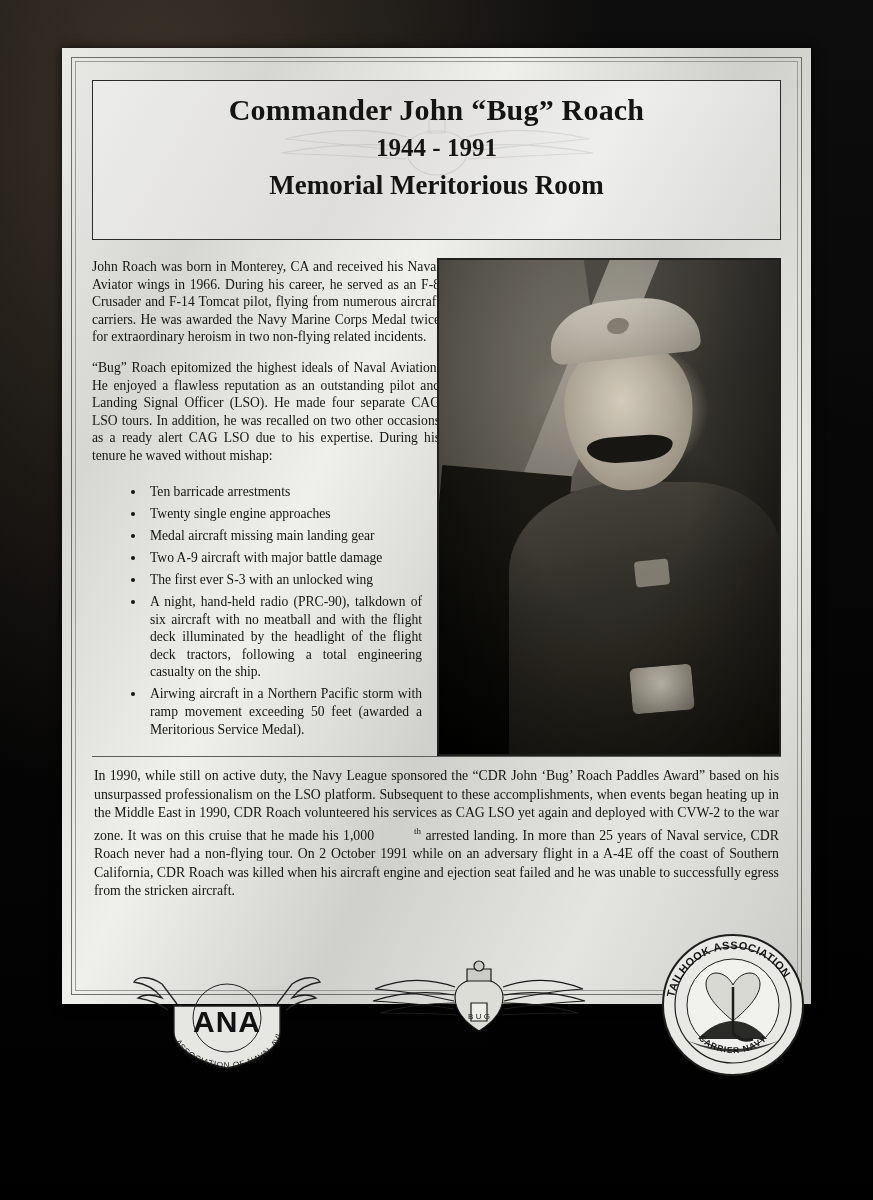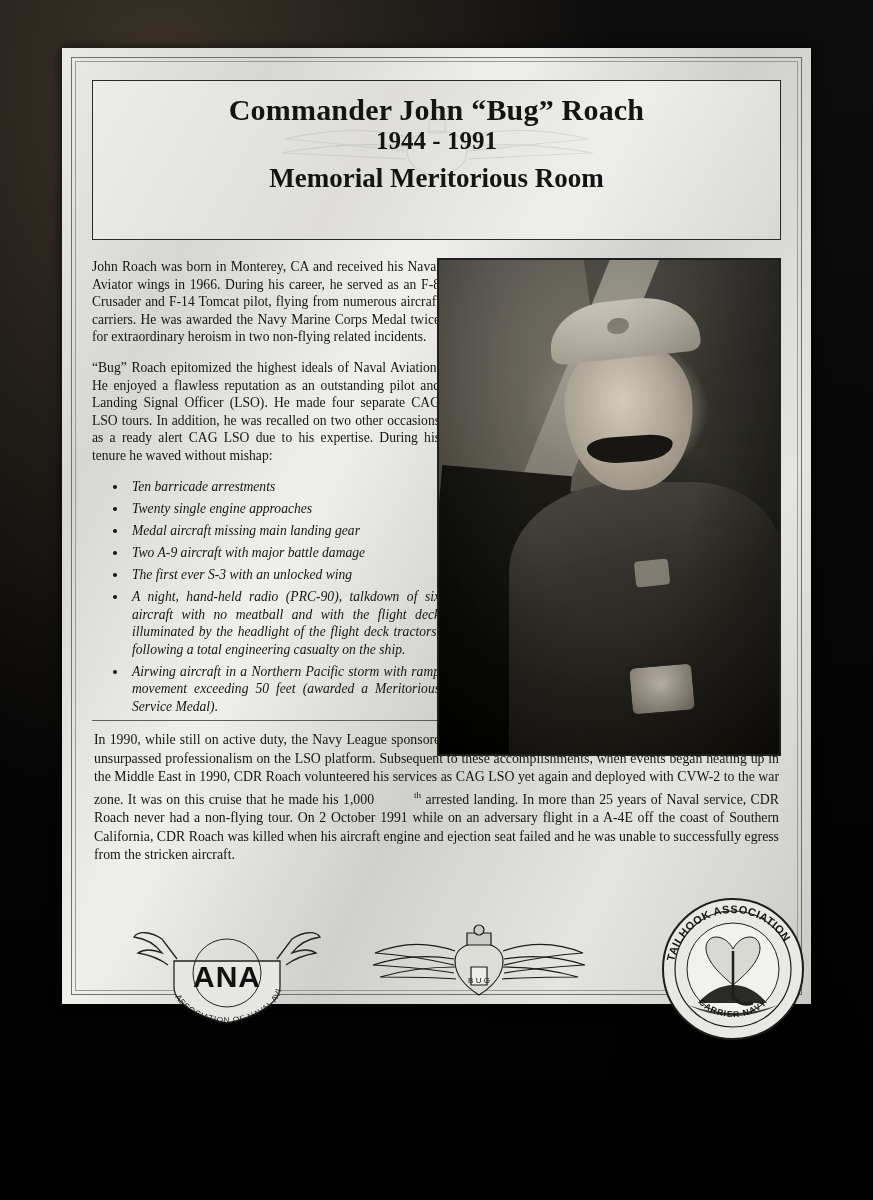--- a/index.html
+++ b/index.html
@@ -96,20 +96,21 @@
   .title-line1 {
     font-size: 30px;
     font-weight: bold;
     letter-spacing: 0.2px;
     color: #141413;
   }
   .title-line2 {
     font-size: 25px;
     font-weight: bold;
     color: #141413;
+    margin-top: 7px;
   }
   .title-line3 {
     font-size: 27px;
     font-weight: bold;
     color: #141413;
     margin-top: 8px;
   }
 
   
   .body-area {
@@ -119,24 +120,23 @@
   .col-left {
     float: left;
     width: 348px;
     font-size: 13.6px;
     line-height: 17.6px;
     color: #15150f;
     text-align: justify;
   }
   .col-left p { margin: 0 0 13px 0; }
   .bullets {
-    margin: 0;
+    margin: 18px;
     padding-left: 36px;
     list-style: disc;
-    font-style: italic;
   }
   .bullets li {
     margin-bottom: 4.5px;
     padding-left: 4px;
   }
 
   .photo-frame {
     position: absolute;
     right: 0;
     top: 0;
@@ -252,21 +252,21 @@
   sup { font-size: 9px; margin-left: 40px; }
 
   
   .logos {
     position: relative;
     margin-top: 34px;
     height: 150px;
   }
   .logo {
     position: absolute;
-    top: 4px;
+    top: 13px;
   }
   .logo-ana { left: 44px; }
   .logo-wings { left: 284px; top: 24px; }
   .logo-tailhook { left: 570px; top: -6px; }
 </style>
 </head>
 <body>
 
 <div class="plaque">
   <div class="plaque-sheen"></div>

